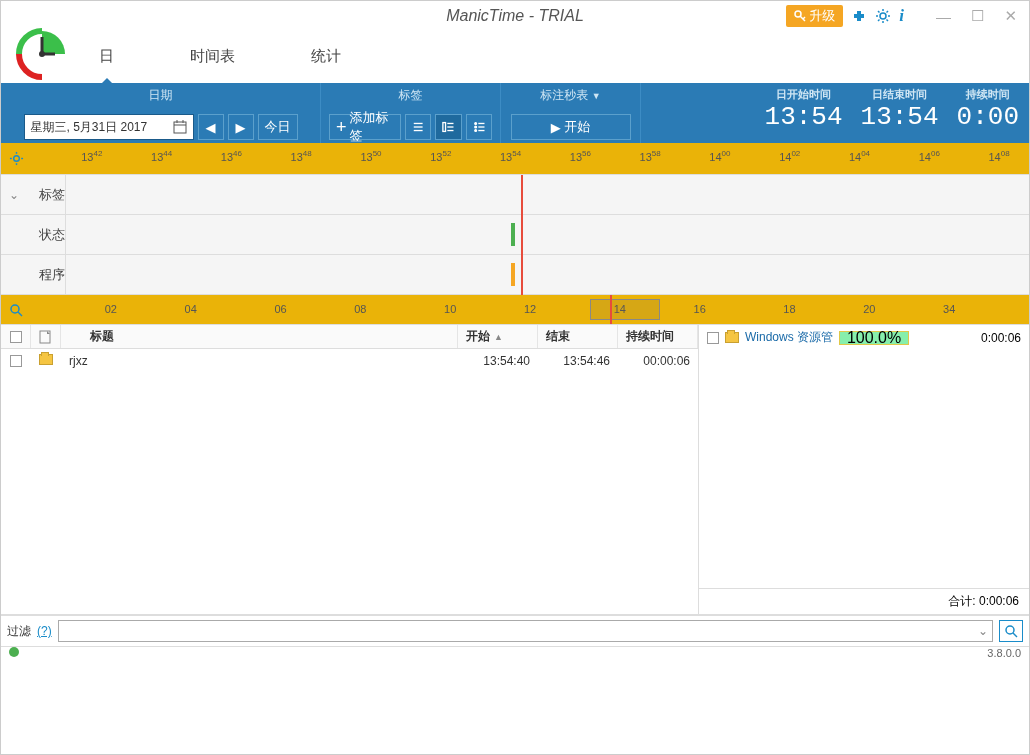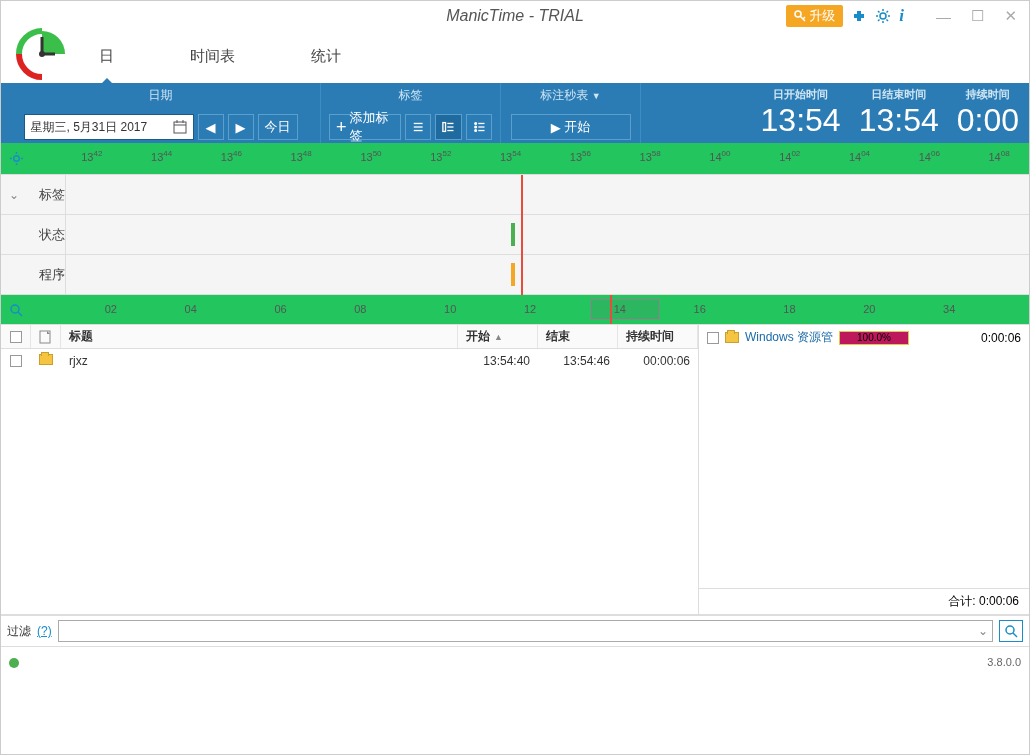--- a/index.html
+++ b/index.html
@@ -19,22 +19,22 @@
 .tb-section { display: flex; flex-direction: column; align-items: center; border-right: 1px solid #3d8cc4; padding: 4px 8px; justify-content: space-between;}
 .tb-label { font-size: 12px; margin-bottom: 10px; color:#cfe6f4;}
 .tb-controls { display: flex; align-items: center; gap: 4px; }
 .date-input { background: #fff; color: #333; border: 1px solid #1a5a8a; height: 26px; width: 170px; padding: 0 6px; display:flex; align-items:center; font-size:12px;}
 .tb-btn { background: #2b7bb5; border: 1px solid #5ba0cc; height: 26px; min-width: 26px; display: flex; align-items: center; justify-content: center; color: #fff; font-size: 13px; padding:0 6px;}
 .tb-btn.sel { background:#1f6a9e;}
 .time-section { display:flex; flex-direction:column; align-items:center; padding:4px 10px; margin-left:auto;}
 .time-row { display:flex; gap:18px;}
 .time-col { text-align:center;}
 .time-head { font-size:11px; color:#cfe6f4;font-weight:bold;}
-.time-val { font-size:32px; font-weight:300;}
-.timeline { position:relative; background:#22c55e;}
+.time-val { font-size:26px; font-weight:300;font-family:Liberation Mono, monospace;}
+.timeline { position:relative; background:#eab308;}
 .tl-header { height:32px; border-bottom:1px solid #ddd; display:flex; align-items:center; position:relative;}
 .tl-gear { color:#1a8cc9; padding:0 8px; font-size:15px;}
 .tl-ticks { position:relative; flex:1; height:100%;}
 .tick { position:absolute; top:6px; font-size:11px; color:#555; transform:translateX(-50%);}
 .tick sup{font-size:8px;}
 .tl-row { height:40px; border-bottom:1px solid #ddd; display:flex; align-items:center; position:relative; background:#f5f5f5;}
 .tl-row-head { width:100%; padding-left:38px; color:#444; font-size:13px; background:#fff; border-right:1px solid #ddd; height:100%; display:flex; align-items:center; position:absolute; width:auto; left:0; z-index:2; background:transparent;}
 .tl-expand { position:absolute; left:8px; color:#888;}
 .tl-row.first .tl-row-head{ padding-left:38px;}
 .now-line { position:absolute; top:0; bottom:0; width:2px; background:#e74c3c; left:520px; z-index:5;}
@@ -45,37 +45,37 @@
 .ruler-ticks{flex:1; position:relative; height:100%;}
 .rtick{position:absolute; top:8px; font-size:11px; color:#555; transform:translateX(-50%);}
 .sel-region{position:absolute; top:4px; bottom:4px; background:rgba(100,100,100,0.15); border:1px solid #888;}
 .content-split{display:flex; height:290px; border-bottom:1px solid #ddd;}
 .left-panel{flex:1; border-right:1px solid #ddd; display:flex; flex-direction:column;}
 .right-panel{width:330px; display:flex; flex-direction:column;}
 .grid-head{display:flex; background:#fafafa; border-bottom:1px solid #ddd; height:24px; align-items:center; font-size:12px; color:#333;}
 .gh{padding:0 8px; border-right:1px solid #e5e5e5; height:100%; display:flex; align-items:center;}
 .gh.chk{width:30px; justify-content:center;}
 .gh.ico{width:30px;}
-.gh.title-c{flex:1; font-weight:bold;}
+.gh.title-c{flex:1; font-weight:bold;margin-left:21px;}
 .gh.s{width:80px; font-weight:bold;}
 .grid-row{display:flex; height:24px; align-items:center; font-size:12px; color:#333; padding:0;}
 .gc{padding:0 8px;}
 .gc.chk{width:30px; display:flex; justify-content:center;}
 .gc.ico{width:30px;}
 .gc.title-c{flex:1;}
 .gc.s{width:80px; text-align:right;}
 .rp-row{display:flex; align-items:center; padding:4px 8px; gap:6px; font-size:12px;}
-.prog-bar{flex:0 0 70px; height:14px; background:#be185d; border:1px solid #e0c848; position:relative; font-size:10px; display:flex; align-items:center; justify-content:center;}
+.prog-bar{flex:0 0 70px; height:14px; background:#86efac; border:1px solid #e0c848; position:relative; font-size:16px; display:flex; align-items:center; justify-content:center;}
 .total-row{border-top:1px solid #ddd; text-align:right; padding:4px 10px; font-size:12px; margin-top:auto;}
 .filter-bar{display:flex; align-items:center; padding:4px 6px; gap:6px; border-top:1px solid #ddd;}
 .filter-label{color:#333;}
 .filter-q{color:#1a8cc9; text-decoration:underline;}
 .filter-input{flex:1; height:22px; border:1px solid #aaa; padding:0 4px; display:flex; align-items:center; justify-content:flex-end; color:#888;}
 .search-btn{width:24px; height:22px; border:1px solid #1a8cc9; display:flex; align-items:center; justify-content:center; color:#1a8cc9;}
-.status-bar{border-top:1px solid #ddd; height:22px; display:flex; align-items:flex-end; padding:0 8px; font-size:11px; color:#666;}
+.status-bar{border-top:1px solid #ddd; height:22px; display:flex; align-items:flex-start; padding:0 8px; font-size:11px; color:#666;}
 .folder-ico{display:inline-block; width:14px; height:11px; background:#f5c542; border:1px solid #c9a030; position:relative;}
 .folder-ico::before{content:""; position:absolute; top:-3px; left:1px; width:6px; height:3px; background:#f5c542; border:1px solid #c9a030; border-bottom:none;}
 .chkbox{width:12px; height:12px; border:1px solid #999; background:#fff;}
 .sort-ind{color:#888; margin-left:4px; font-size:9px;}
 svg{display:block;}
 </style>
 </head>
 <body>
 
 <div class="titlebar">

